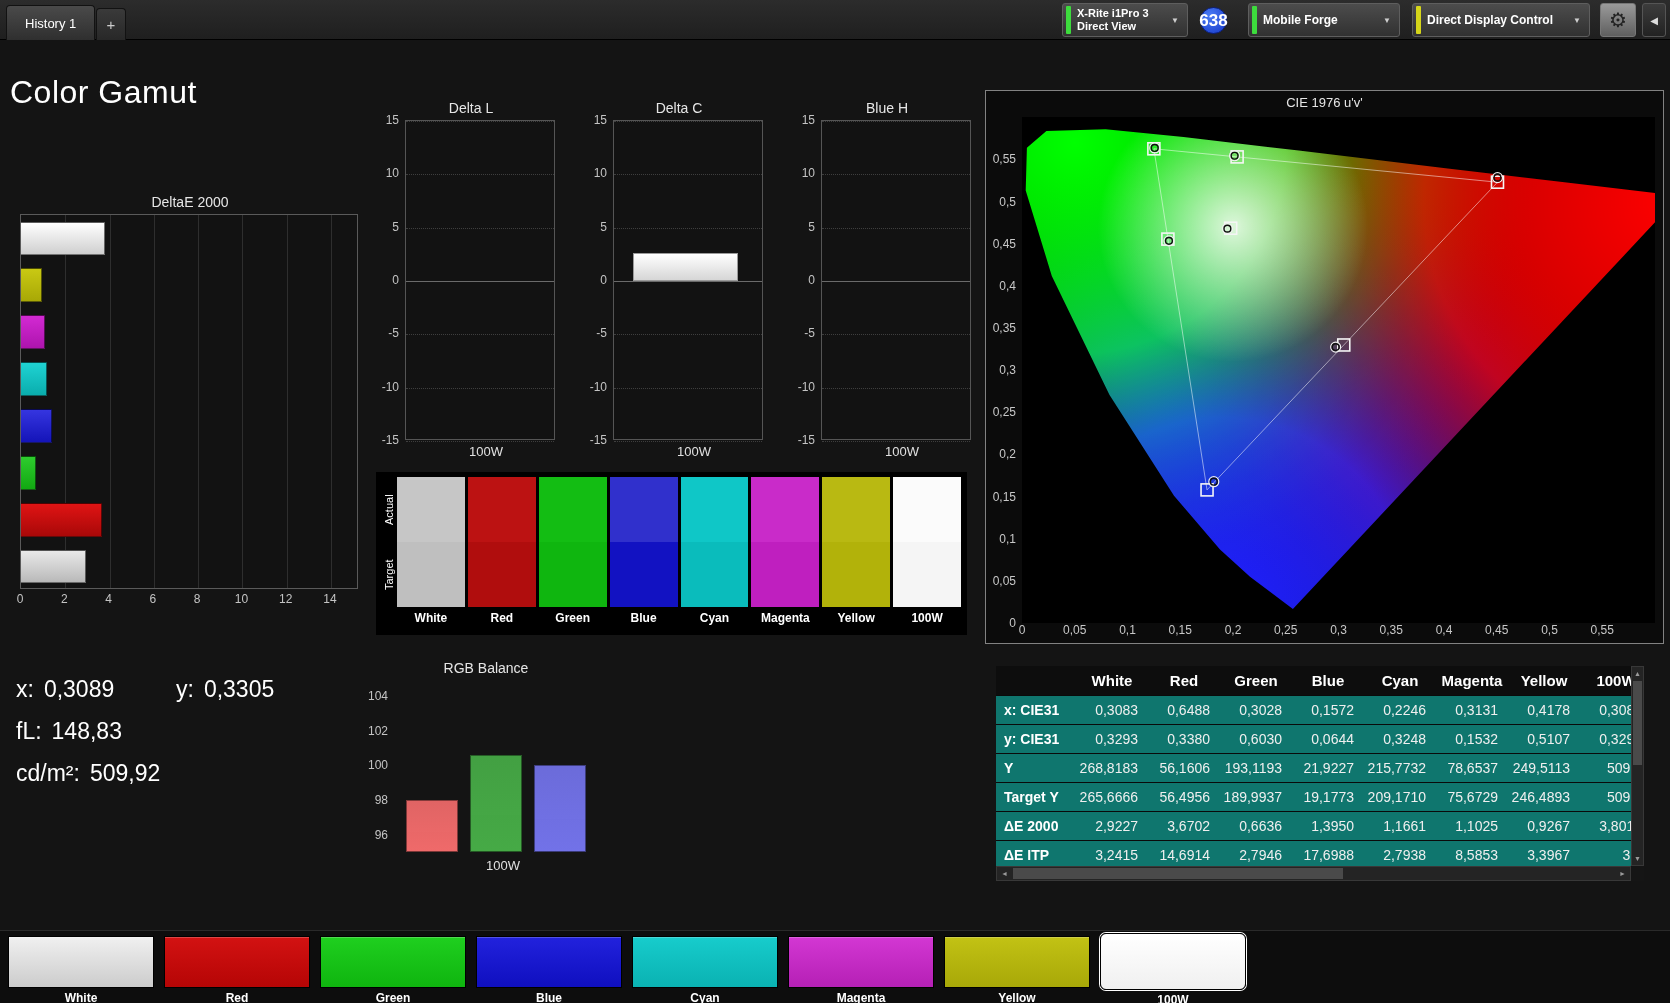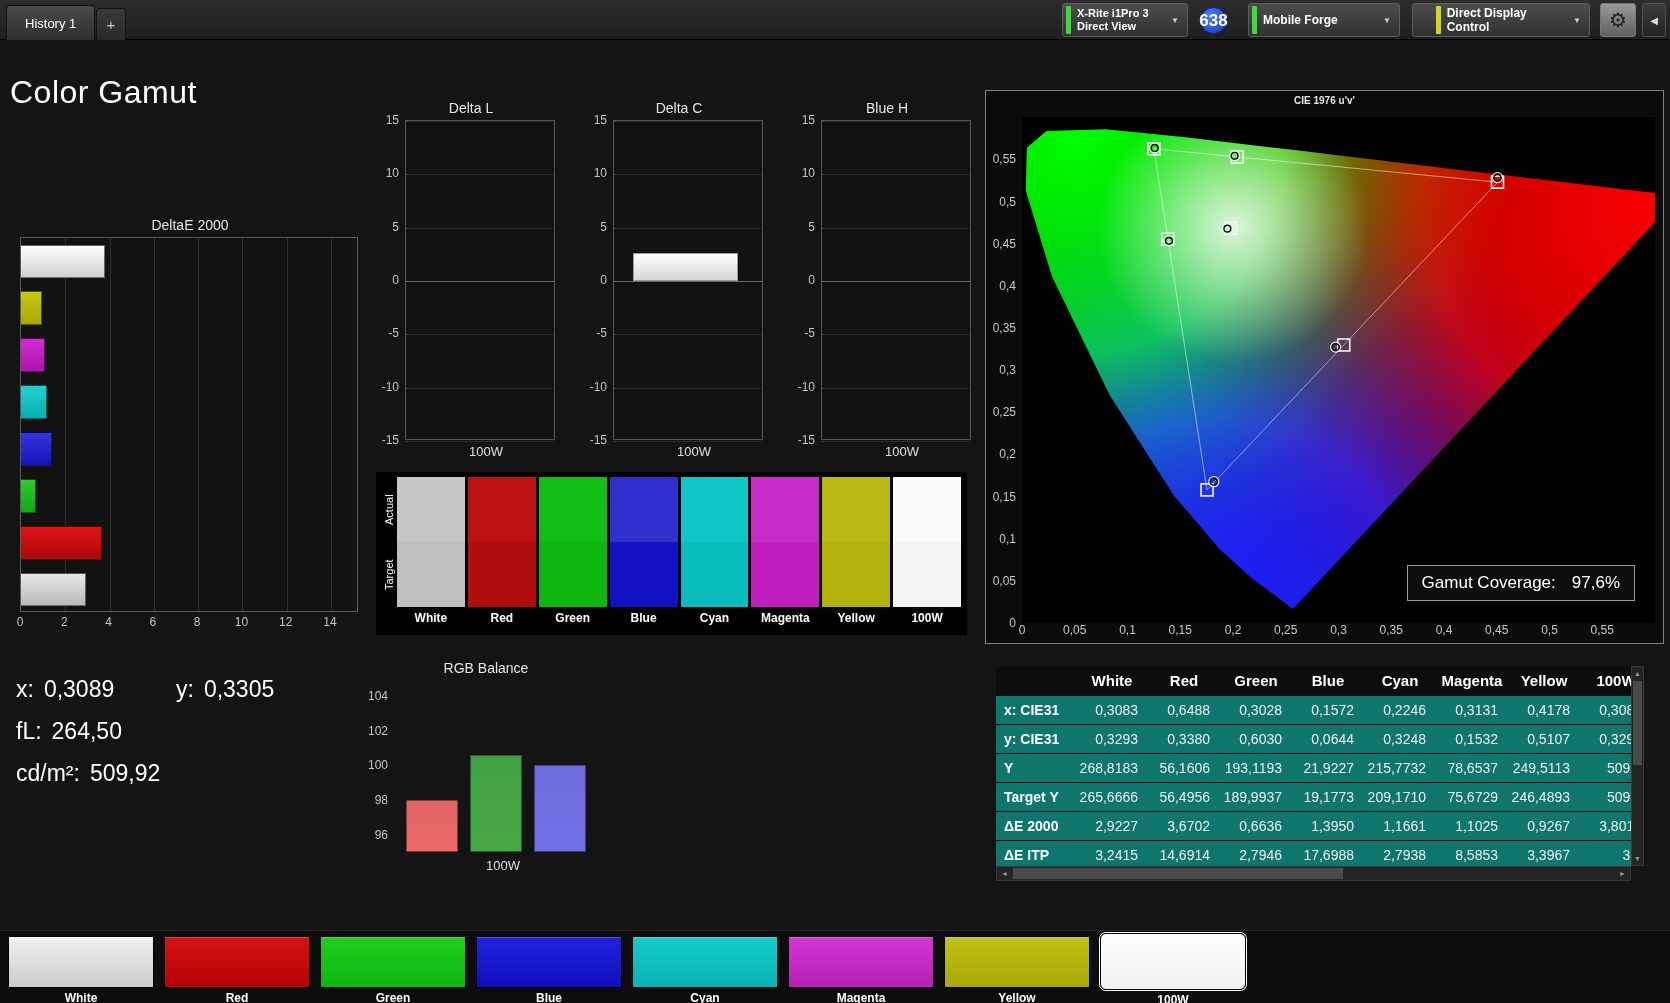--- a/index.html
+++ b/index.html
@@ -10,34 +10,34 @@
 .topbar{position:absolute;left:0;top:0;width:1670px;height:40px;background:linear-gradient(#2c2c2c,#1f1f1f);border-bottom:1px solid #000;}
 .tab{position:absolute;left:6px;top:5px;height:35px;padding:0 18px;display:flex;align-items:center;font-size:13px;color:#fff;background:linear-gradient(#4a4a4a,#2f2f2f);border:1px solid #121212;border-bottom:none;border-radius:4px 4px 0 0;cursor:pointer;}
 .addtab{left:96px;top:8px;height:32px;width:30px;padding:0;justify-content:center;color:#ccc;font-size:15px;background:linear-gradient(#3a3a3a,#282828);}
 .dd{position:absolute;top:3px;height:34px;background:linear-gradient(#4c4c4c,#313131);border:1px solid #5e5e5e;border-radius:3px;display:flex;align-items:center;color:#fff;cursor:pointer;}
 .dd-ind{width:5px;height:28px;margin:0 6px 0 3px;border-radius:1px;}
 .dd-arrow{font-size:8px;color:#cfcfcf;margin:0 8px 0 auto;padding-left:8px;}
 .dd-meter{left:1062px;width:126px;}
 .dd-lines{display:flex;flex-direction:column;line-height:13px;font-size:11px;font-weight:bold;}
 .badge{position:absolute;left:1200px;top:7px;width:27px;height:27px;border-radius:50%;background:radial-gradient(circle at 35% 30%,#4a7bf5,#1538c8);color:#fff;font-size:17px;font-weight:bold;display:flex;align-items:center;justify-content:center;border:1px solid #0a1f80;}
 .dd-workflow{left:1248px;width:152px;}
-.dd-device{left:1412px;width:178px;padding-left:20px;}
+.dd-device{left:1412px;width:178px;}
 .dd-label{font-size:12px;font-weight:bold;}
 .iconbtn{position:absolute;top:3px;height:34px;display:flex;align-items:center;justify-content:center;border-radius:3px;cursor:pointer;}
 .gearbtn{left:1600px;width:36px;background:linear-gradient(#9a9a9a,#5f5f5f);border:1px solid #777;font-size:20px;color:#222;}
 .collapsebtn{left:1642px;width:24px;background:linear-gradient(#3c3c3c,#222);border:1px solid #555;font-size:10px;color:#ddd;}
 
 
 .page-title{position:absolute;left:10px;top:74px;font-size:32px;font-weight:300;color:#fff;letter-spacing:.5px;}
 
 
 .chart-title{text-align:center;font-size:14px;color:#e6e6e6;height:20px;}
 
 
-.dechart{position:absolute;left:20px;top:217px;width:340px;}
+.dechart{position:absolute;left:20px;top:194px;width:340px;}
 .de-plot{position:relative;width:338px;height:375px;border:1px solid #5a5a5a;background:#121212;overflow:hidden;}
 .de-grid{position:absolute;top:0;bottom:0;width:1px;background:#2e2e2e;}
 .de-bar{position:absolute;left:0;border:1px solid rgba(0,0,0,.55);border-left:none;}
 .de-xaxis{position:relative;height:20px;margin-top:3px;}
 .de-xtick{position:absolute;top:0;transform:translateX(-50%);font-size:12px;color:#c4c4c4;}
 
 
 .delta-row{position:absolute;left:375px;top:100px;display:flex;gap:16px;}
 .dchart{width:192px;}
 .d-body{display:flex;}
@@ -54,21 +54,21 @@
 .sw-rowlabels{display:flex;flex-direction:column;width:17px;height:130px;}
 .sw-rowlabel{flex:1;display:flex;align-items:center;justify-content:center;font-size:11px;color:#fff;writing-mode:vertical-rl;transform:rotate(180deg);}
 .sw-cells{display:flex;gap:3px;flex:1;}
 .sw-cell{flex:1;display:flex;flex-direction:column;}
 .sw-rect{height:130px;display:flex;flex-direction:column;}
 .sw-half{flex:1;}
 .sw-label{text-align:center;font-size:12px;font-weight:bold;color:#fff;margin-top:4px;}
 
 
 .ciepanel{position:absolute;left:985px;top:90px;width:679px;height:554px;border:1px solid #828282;background:#0b0b0b;}
-.ciepanel .chart-title{position:absolute;left:0;right:0;top:4px;font-size:10px;font-weight:bold;}
+.ciepanel .chart-title{position:absolute;left:0;right:0;top:4px;font-size:13px;}
 #cie-svg{position:absolute;left:36px;top:26px;background:#000;}
 .cie-xticks{position:absolute;left:0;right:0;bottom:2px;height:18px;}
 .cie-xtick{position:absolute;transform:translateX(-50%);font-size:12px;color:#c8c8c8;}
 .cie-yticks{position:absolute;left:0;top:0;width:34px;height:100%;}
 .cie-ytick{position:absolute;right:4px;font-size:12px;color:#c8c8c8;}
 .coverage{position:absolute;right:28px;bottom:42px;background:rgba(15,15,15,.88);border:1px solid #9a9a9a;padding:7px 14px;font-size:17px;color:#fff;display:flex;gap:16px;}
 
 
 .curread{position:absolute;left:16px;top:676px;width:345px;color:#fff;}
 .cr-title{font-size:30px;font-weight:300;margin-bottom:38px;}
@@ -413,41 +413,37 @@
         <div class="cie-xtick" style="left: 194.25px;">0,15</div>
         <div class="cie-xtick" style="left: 247px;">0,2</div>
         <div class="cie-xtick" style="left: 299.75px;">0,25</div>
         <div class="cie-xtick" style="left: 352.5px;">0,3</div>
         <div class="cie-xtick" style="left: 405.25px;">0,35</div>
         <div class="cie-xtick" style="left: 458px;">0,4</div>
         <div class="cie-xtick" style="left: 510.75px;">0,45</div>
         <div class="cie-xtick" style="left: 563.5px;">0,5</div>
         <div class="cie-xtick" style="left: 616.25px;">0,55</div>
       </div>
-    <div class="coverage">
-      <span>Gamut Coverage:</span>
-      <span>97,6%</span>
-    </div>
   </section>
 
   <section class="curread">
     <div class="cr-line">
       <span class="cr-pair">
           <span>x:</span>
           <span>0,3089</span>
         </span>
       <span class="cr-pair">
           <span>y:</span>
           <span>0,3305</span>
         </span>
     </div>
     <div class="cr-line">
       <span class="cr-pair">
           <span>fL:</span>
-          <span>264,50</span>
+          <span>148,83</span>
         </span>
     </div>
     <div class="cr-line">
       <span class="cr-pair">
           <span>cd/m²:</span>
           <span>509,92</span>
         </span>
     </div>
   </section>
 

